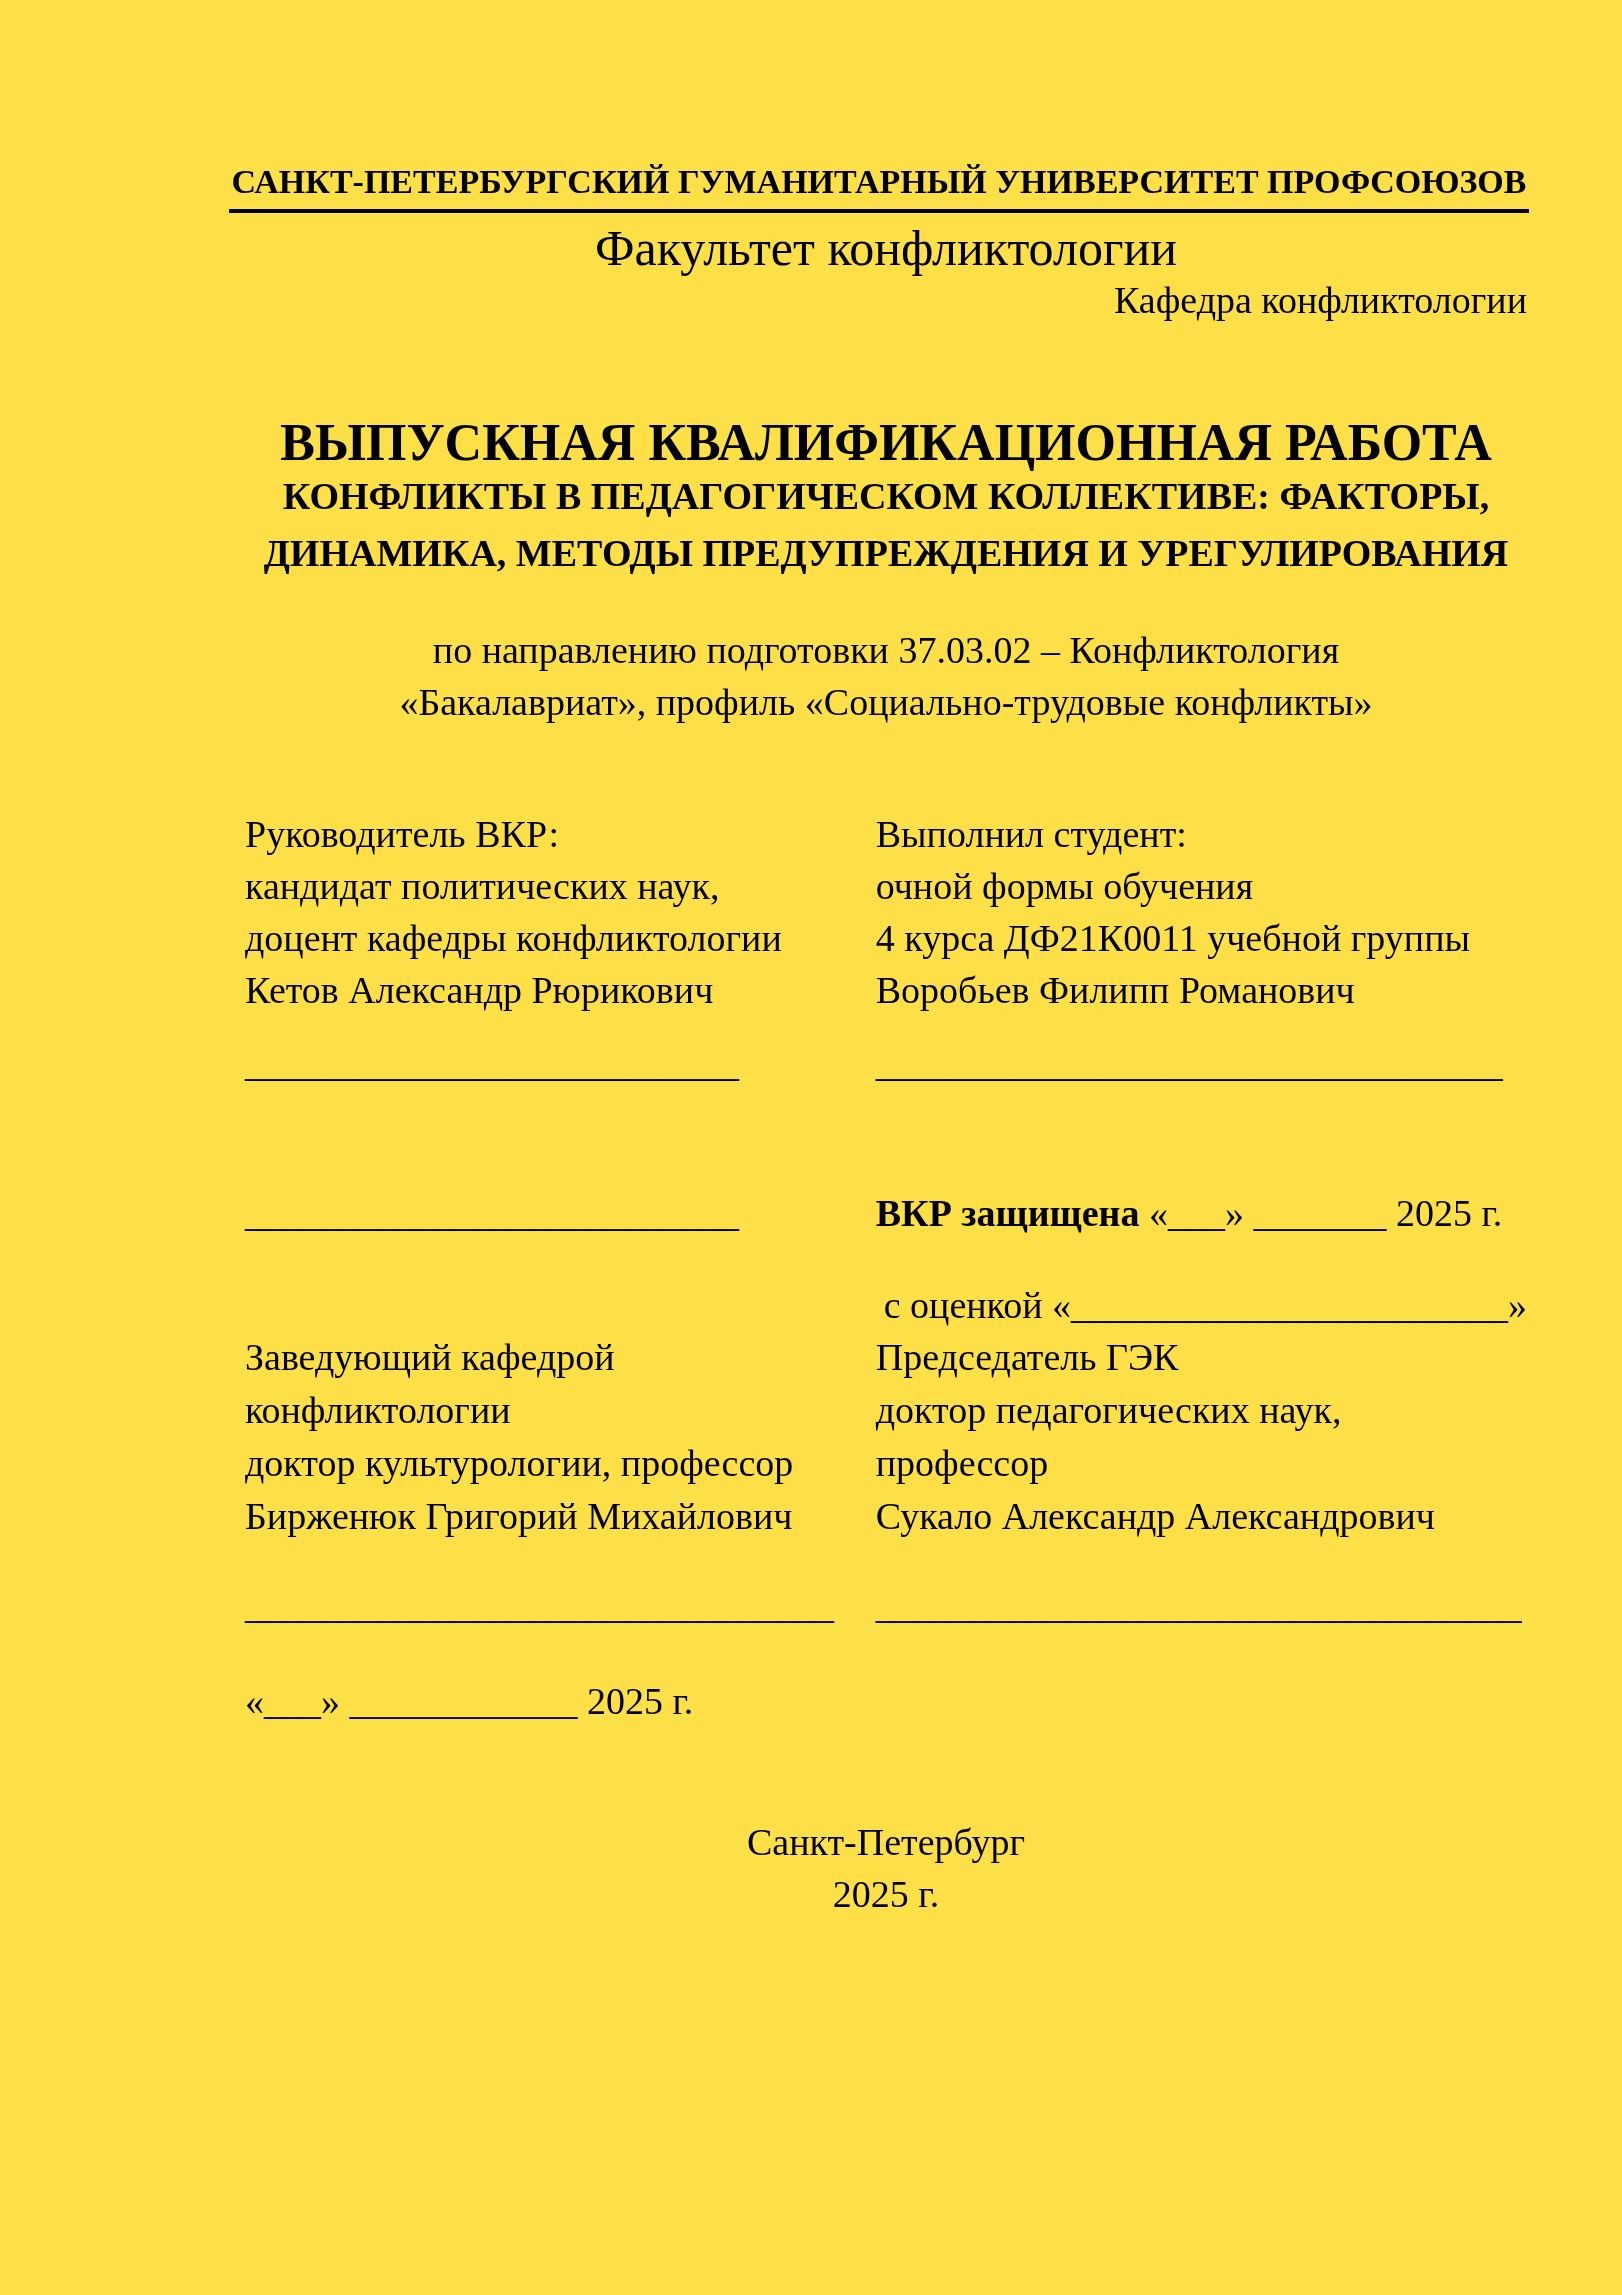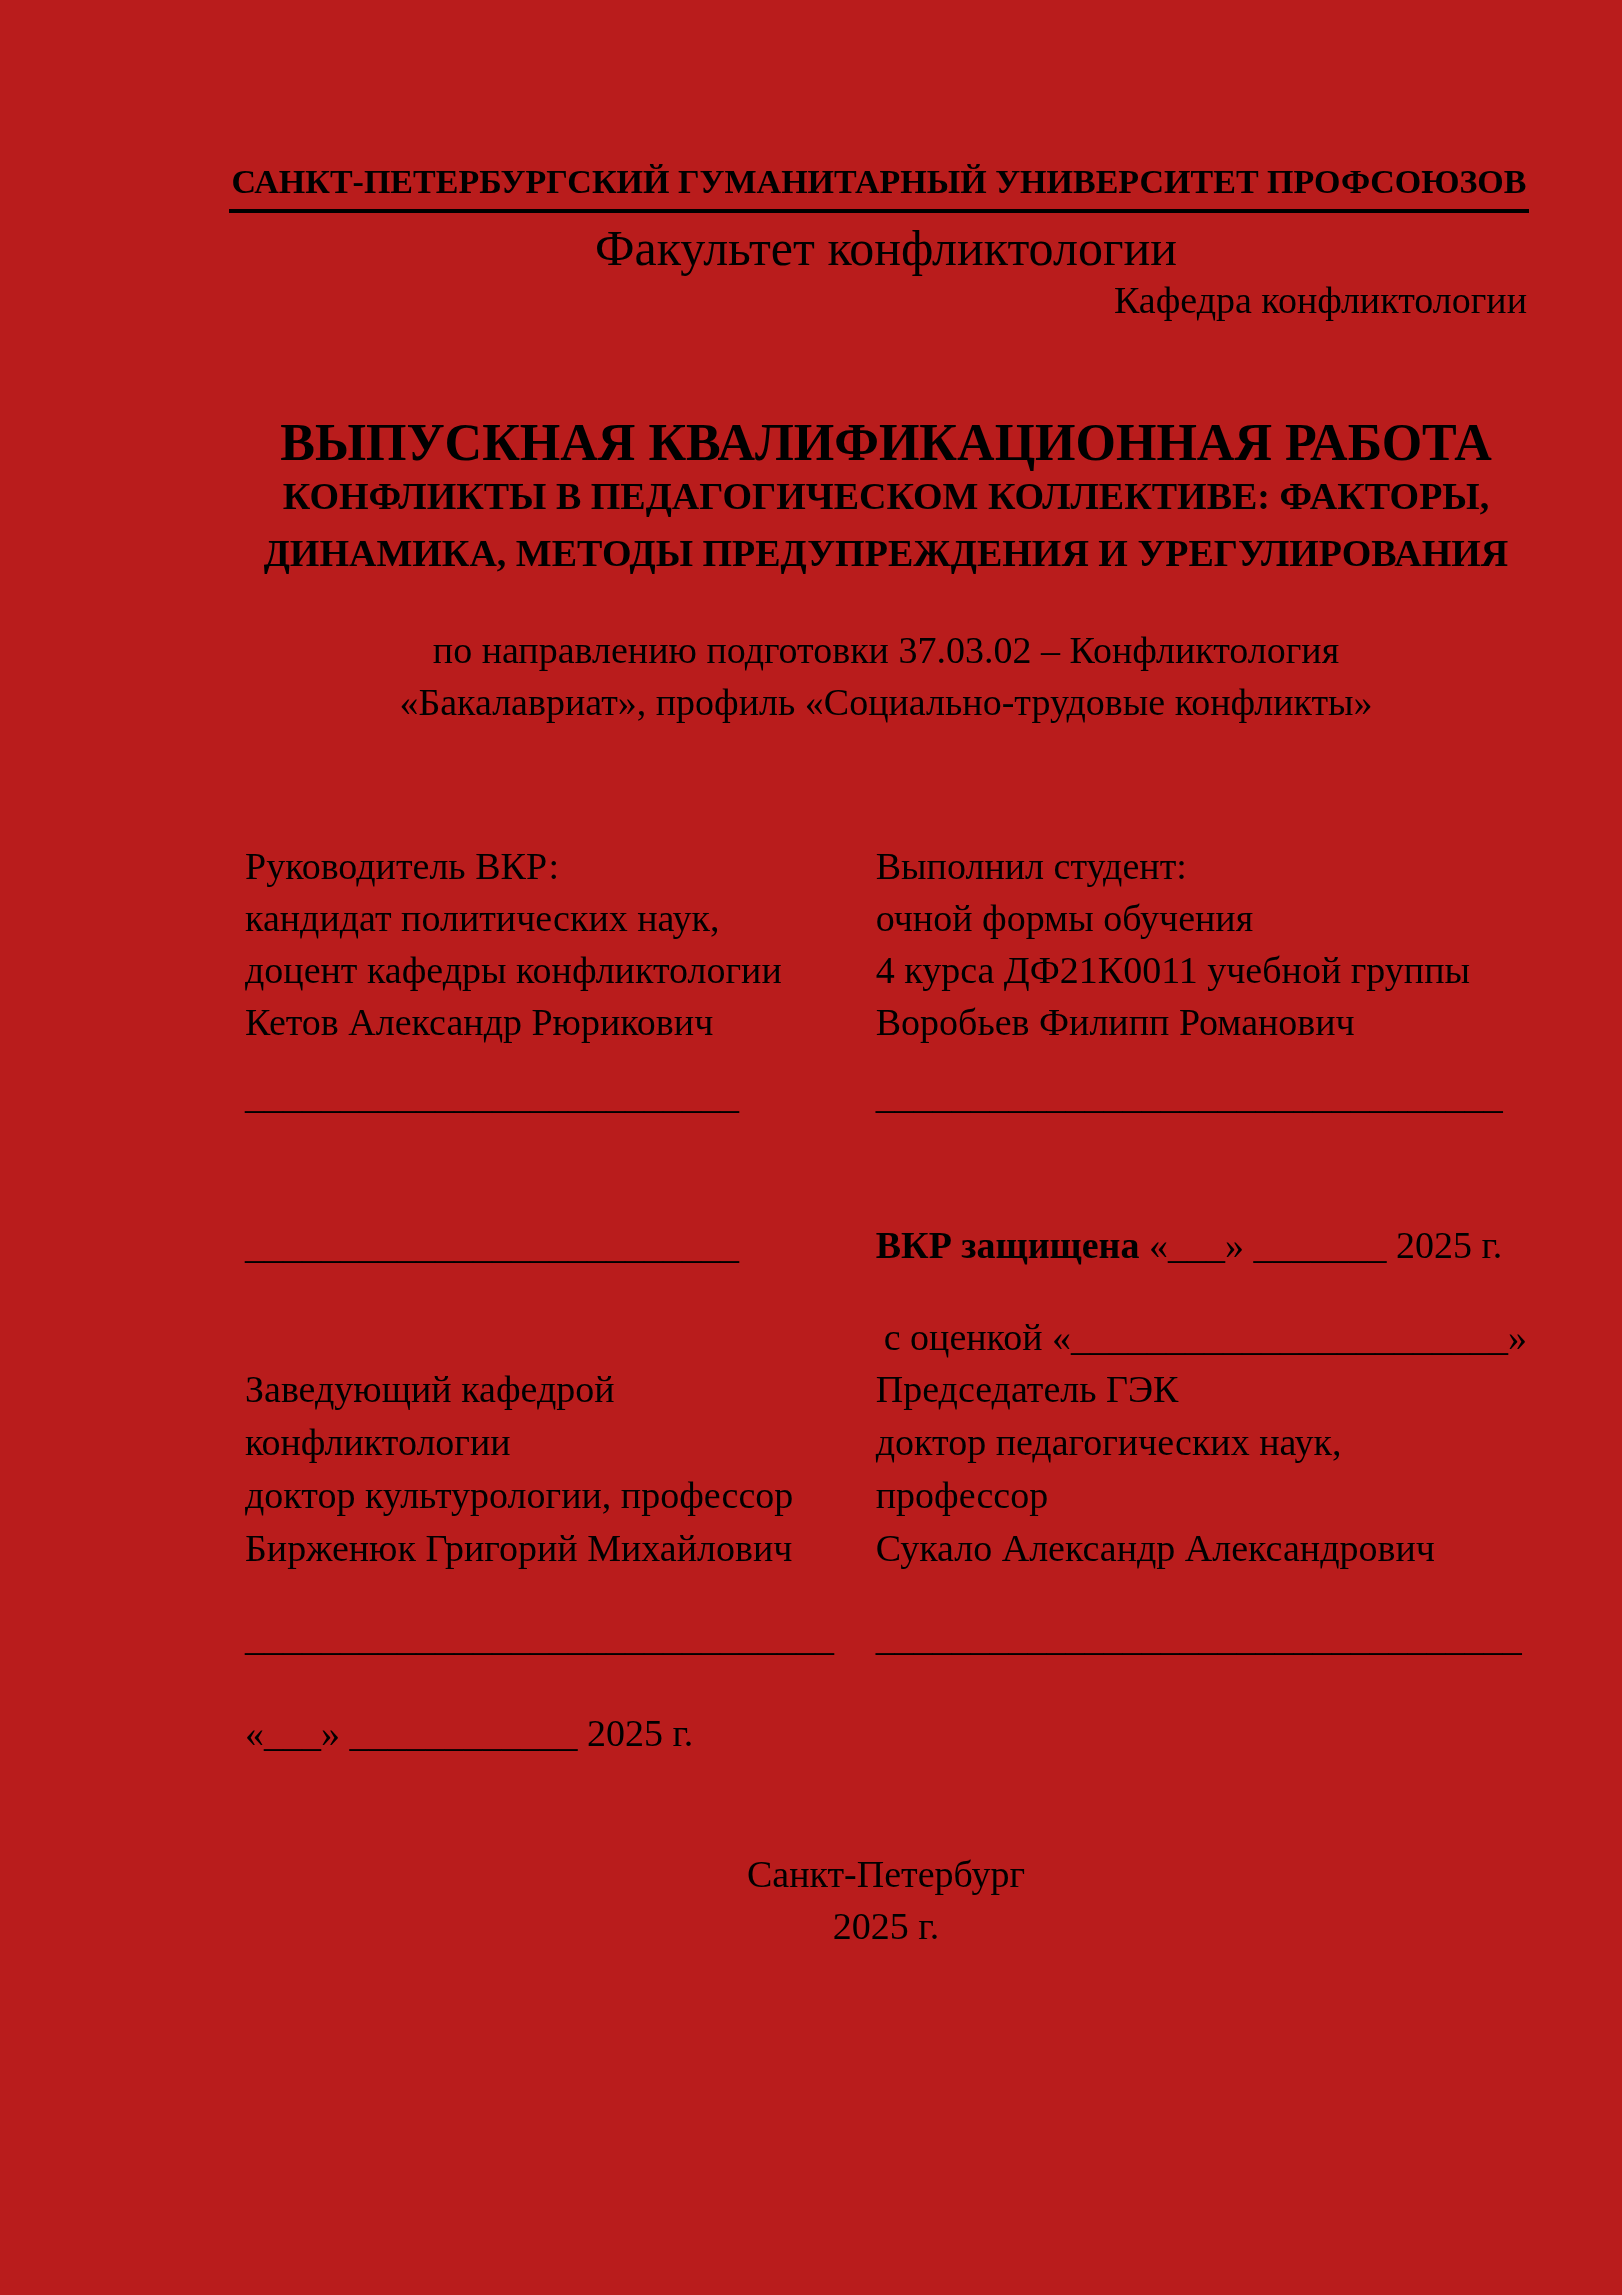--- a/index.html
+++ b/index.html
@@ -1,21 +1,21 @@
 <!DOCTYPE html>
 <html lang="ru" style="font-size:12.6px"><head>
 <meta charset="utf-8">
 <title>Титульный лист ВКР</title>
 <style>
   html, body { margin: 0; padding: 0; background: #ffffff; }
   .page {
     position: relative;
     width: 1623px;
     height: 2295px;
-    background: #b91c1c;
+    background: #fde047;
     color: #000000;
     font-family: "Liberation Serif", "DejaVu Serif", serif;
     overflow: hidden;
   }
   .content {
     position: absolute;
     left: 245px;
     top: 161px;
     width: 1282px;
   }
@@ -64,21 +64,21 @@
     margin-top: 42px;
   }
   .program div { white-space: nowrap; }
   .row {
     display: flex;
     font-size: 38px;
     line-height: 52px;
   }
   .col-l { width: 49.2%; flex: none; }
   .col-r { width: 50.8%; flex: none; }
-  .cols-block   { margin-top: 112px; }
+  .cols-block   { margin-top: 80px; }
   .sig-row-1    { margin-top: 20.4px; }
   .sig-row-2    { margin-top: 98px; }
   .grade-row    { margin-top: 40px; text-align: right; }
   .officials    { line-height: 53px; }
   .sig-row-3    { margin-top: 36px; }
   .date-row     { margin-top: 44px; font-size: 38px; line-height: 52px; }
   .city-block   { margin-top: 89px; font-size: 38px; line-height: 52px; text-align: center; }
   .blank { white-space: nowrap; letter-spacing: 0; }
   .nowrap { white-space: nowrap; }
   .bold { font-weight: bold; }

